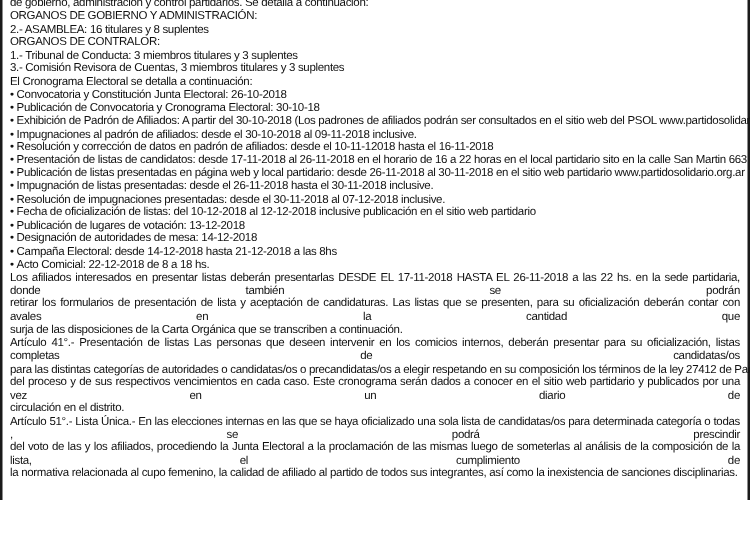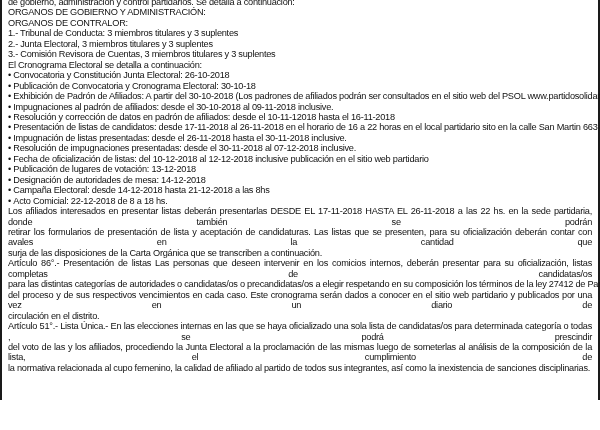--- a/index.html
+++ b/index.html
@@ -24,45 +24,46 @@
   .just { text-align: justify; text-align-last: justify; white-space: normal; display: block; }
   .bullet::before { content: "\2022\00a0"; }
 </style>
 </head>
 <body>
 
 <div class="doc">
   <div class="content">
     <span class="line">de gobierno, administración y control partidarios. Se detalla a continuación:</span>
     <span class="line">ORGANOS DE GOBIERNO Y ADMINISTRACIÓN:</span>
+    <span class="line">2.- ASAMBLEA: 16 titulares y 8 suplentes</span>
     <span class="line">ORGANOS DE CONTRALOR:</span>
     <span class="line">1.- Tribunal de Conducta: 3 miembros titulares y 3 suplentes</span>
-    <span class="line">2.- Junta Electoral, 3 miembros titulares y 3 suplentes</span>
     <span class="line">3.- Comisión Revisora de Cuentas, 3 miembros titulares y 3 suplentes</span>
     <span class="line">El Cronograma Electoral se detalla a continuación:</span>
 
     <span class="line bullet">Convocatoria y Constitución Junta Electoral: 26-10-2018</span>
     <span class="line bullet">Publicación de Convocatoria y Cronograma Electoral: 30-10-18</span>
     <span class="line bullet">Exhibición de Padrón de Afiliados: A partir del 30-10-2018 (Los padrones de afiliados podrán ser consultados en el sitio web del PSOL www.partidosolidario.org.ar).</span>
     <span class="line bullet">Impugnaciones al padrón de afiliados: desde el 30-10-2018 al 09-11-2018 inclusive.</span>
     <span class="line bullet">Resolución y corrección de datos en padrón de afiliados: desde el 10-11-12018 hasta el 16-11-2018</span>
     <span class="line bullet">Presentación de listas de candidatos: desde 17-11-2018 al 26-11-2018 en el horario de 16 a 22 horas en el local partidario sito en la calle San Martin 663</span>
+    <span class="line bullet">Publicación de listas presentadas en página web y local partidario: desde 26-11-2018 al 30-11-2018 en el sitio web partidario www.partidosolidario.org.ar</span>
     <span class="line bullet">Impugnación de listas presentadas: desde el 26-11-2018 hasta el 30-11-2018 inclusive.</span>
     <span class="line bullet">Resolución de impugnaciones presentadas: desde el 30-11-2018 al 07-12-2018 inclusive.</span>
     <span class="line bullet">Fecha de oficialización de listas:  del 10-12-2018 al 12-12-2018 inclusive publicación en el sitio web partidario</span>
     <span class="line bullet">Publicación de lugares de votación: 13-12-2018</span>
     <span class="line bullet">Designación de autoridades de mesa: 14-12-2018</span>
     <span class="line bullet">Campaña Electoral: desde 14-12-2018 hasta 21-12-2018 a las 8hs</span>
     <span class="line bullet">Acto Comicial: 22-12-2018 de 8 a 18 hs.</span>
 
     <span class="just">Los afiliados interesados en presentar listas deberán presentarlas DESDE EL 17-11-2018 HASTA EL 26-11-2018 a las 22 hs. en la sede partidaria,  donde también se podrán</span>
     <span class="just">retirar los formularios de presentación de lista y aceptación de candidaturas. Las listas que se presenten, para su oficialización deberán contar con avales en la cantidad que</span>
     <span class="line">surja de las disposiciones de la Carta Orgánica que se transcriben a continuación.</span>
 
-    <span class="just">Artículo 86°.- Presentación de listas Las personas que deseen intervenir en los comicios internos, deberán presentar para su oficialización, listas completas de candidatas/os</span>
+    <span class="just">Artículo 41°.- Presentación de listas Las personas que deseen intervenir en los comicios internos, deberán presentar para su oficialización, listas completas de candidatas/os</span>
     <span class="line">para las distintas categorías de autoridades o candidatas/os o precandidatas/os a elegir respetando en su composición los términos de la ley 27412 de Paridad de Género.-</span>
 
     <span class="just">del proceso y de sus respectivos vencimientos en cada caso. Este cronograma serán dados a conocer en el sitio web partidario y publicados por una vez en un diario de</span>
     <span class="line">circulación en el distrito.</span>
 
     <span class="just">Artículo 51°.- Lista Única.- En las elecciones internas en las que se haya oficializado  una sola lista de candidatas/os para determinada categoría o todas , se podrá prescindir</span>
     <span class="just">del voto de las y los afiliados, procediendo la Junta Electoral a la proclamación de las mismas luego de someterlas al análisis de la composición de la lista, el cumplimiento de</span>
     <span class="line">la normativa relacionada al cupo femenino, la calidad de afiliado al partido de todos sus integrantes, así como la inexistencia de sanciones disciplinarias.</span>
 
   </div>

